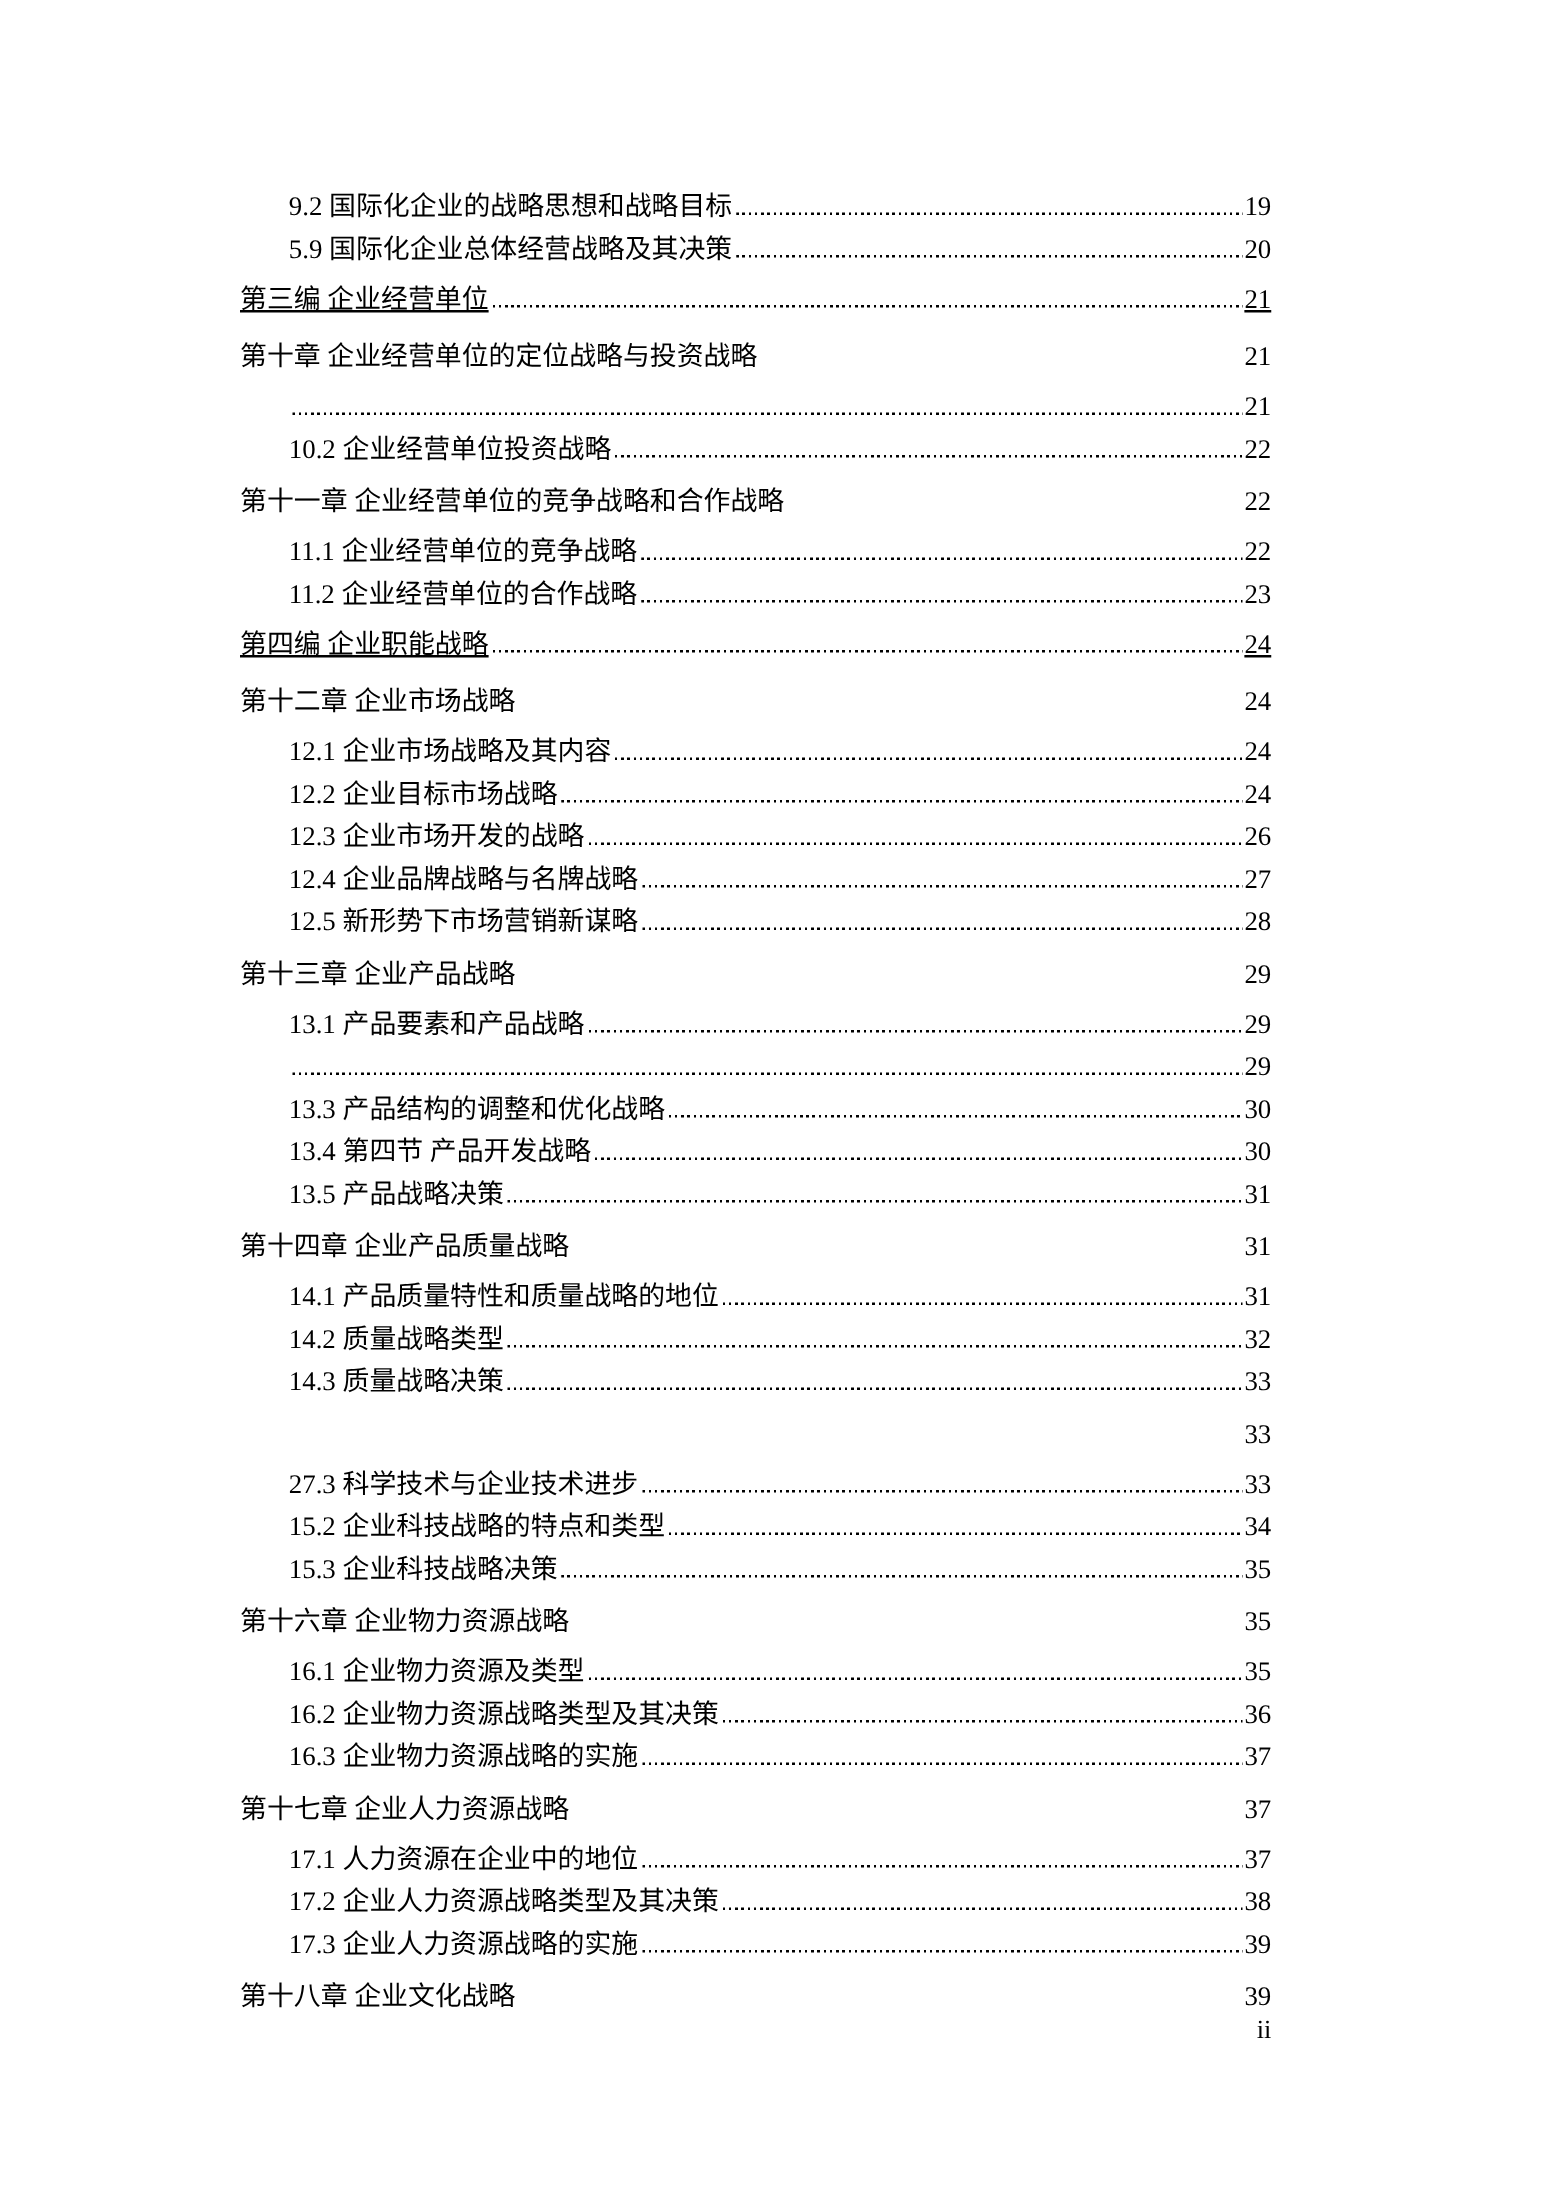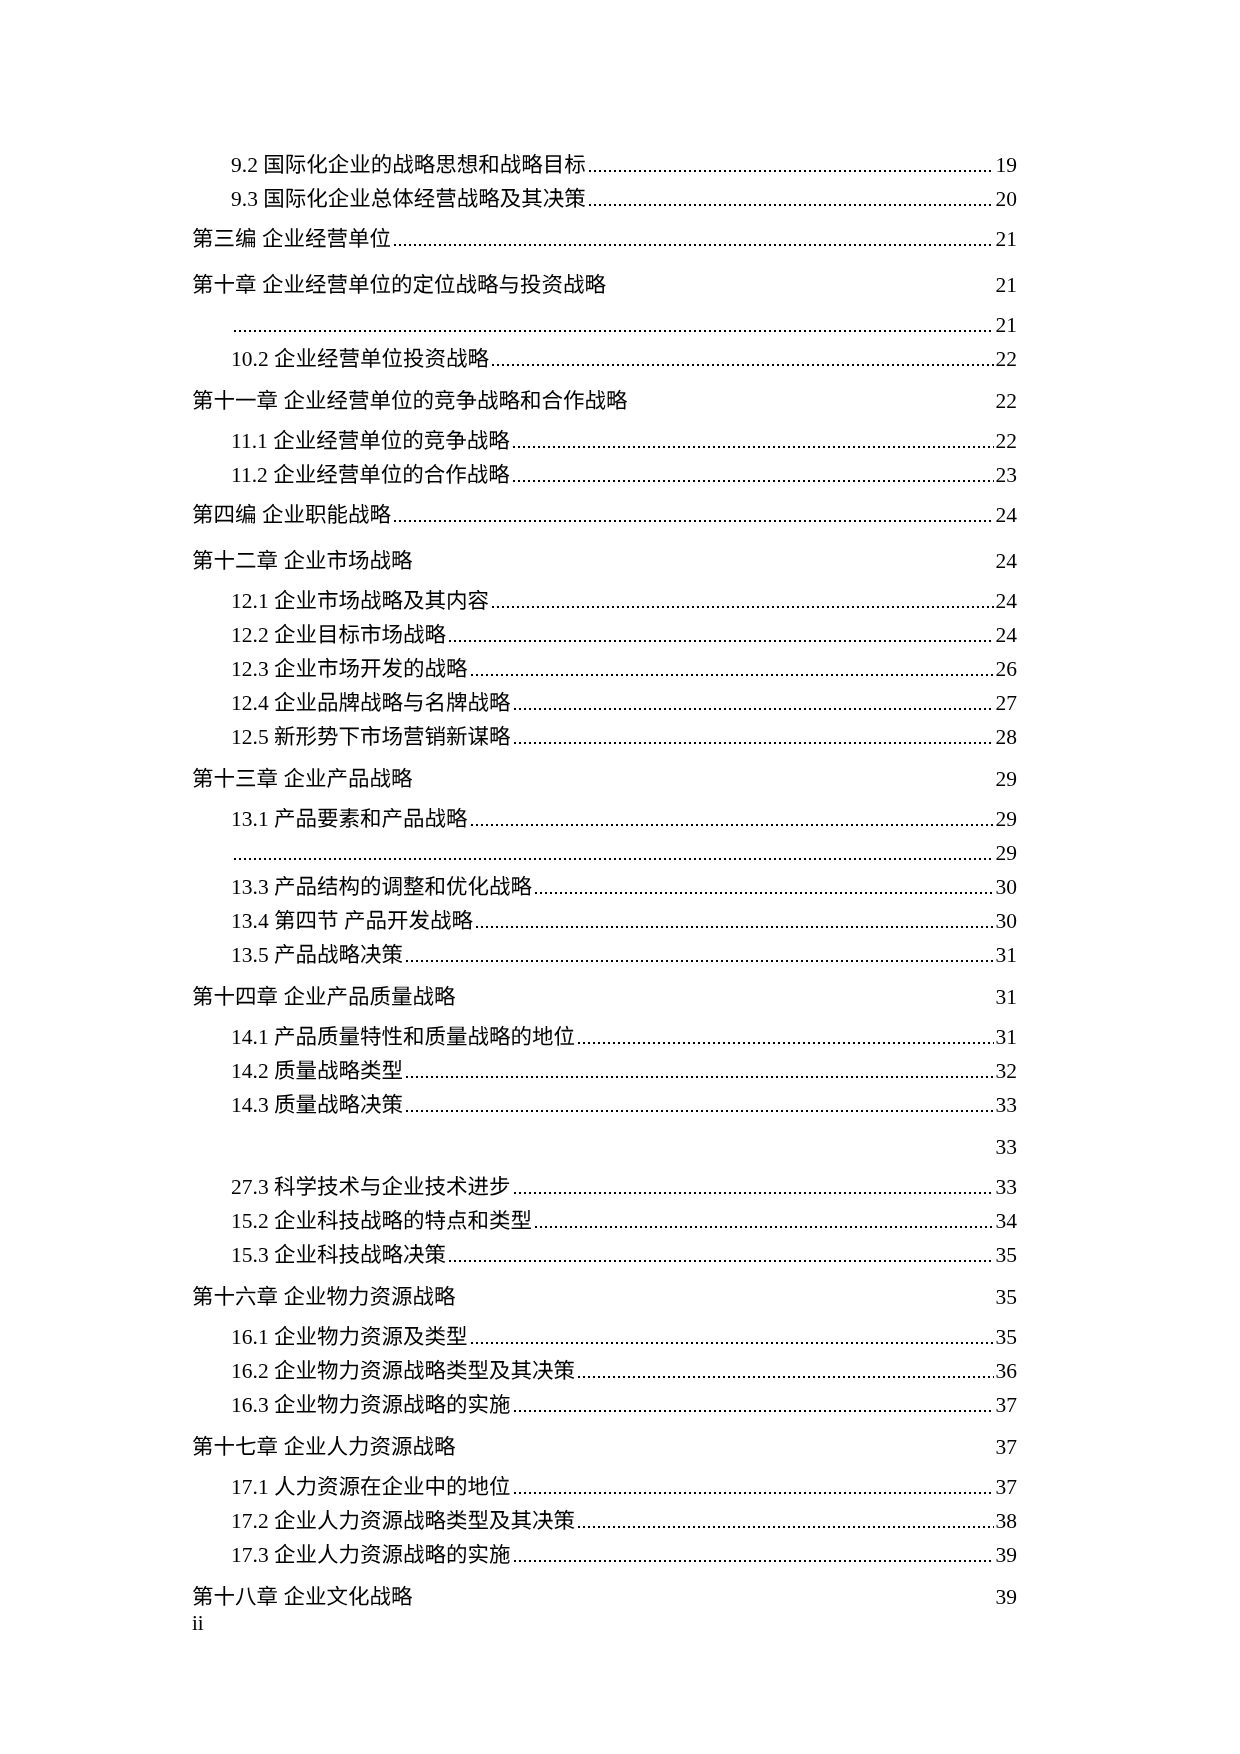--- a/index.html
+++ b/index.html
@@ -28,54 +28,54 @@
     width: 825px;
   }
   .row {
     display: flex;
     align-items: stretch;
     line-height: 34px;
     font-size: 21.5px;
   }
   .row.section { padding-left: 39px; }
   .row.chapter { margin-top: 8px; margin-bottom: 6px; align-items: flex-end; }
-  .row.part    { margin-top: 6px; margin-bottom: 12px; }
+  .row.part    { margin-top: 6px; margin-bottom: 12px; text-decoration: underline; }
   .title { white-space: pre; }
   .leader {
     flex: 1 1 auto;
     min-width: 12px;
     margin: 0 2px 0 3px;
     background-image: repeating-linear-gradient(to right, #000000 0 2px, transparent 2px 5px);
     background-size: 100% 2px;
     background-repeat: no-repeat;
     background-position: left bottom 10px;
   }
   .pagenum { white-space: nowrap; }
   .footer {
     position: absolute;
     left: 192px;
     top: 1606px;
     width: 825px;
-    text-align: left;
+    text-align: right;
     font-size: 21px;
     line-height: 34px;
   }
 </style>
 </head>
 <body>
 
 <div class="page">
   <div class="toc">
       <div class="row section">
     <span class="title">9.2 国际化企业的战略思想和战略目标</span>
     <span class="leader"></span>
     <span class="pagenum">19</span>
   </div>
       <div class="row section">
-    <span class="title">9.3 国际化企业总体经营战略及其决策</span>
+    <span class="title">5.9 国际化企业总体经营战略及其决策</span>
     <span class="leader"></span>
     <span class="pagenum">20</span>
   </div>
       <div class="row part">
     <span class="title">第三编 企业经营单位</span>
     <span class="leader"></span>
     <span class="pagenum">21</span>
   </div>
       <div class="row chapter">
     <span class="title">第十章 企业经营单位的定位战略与投资战略</span>

